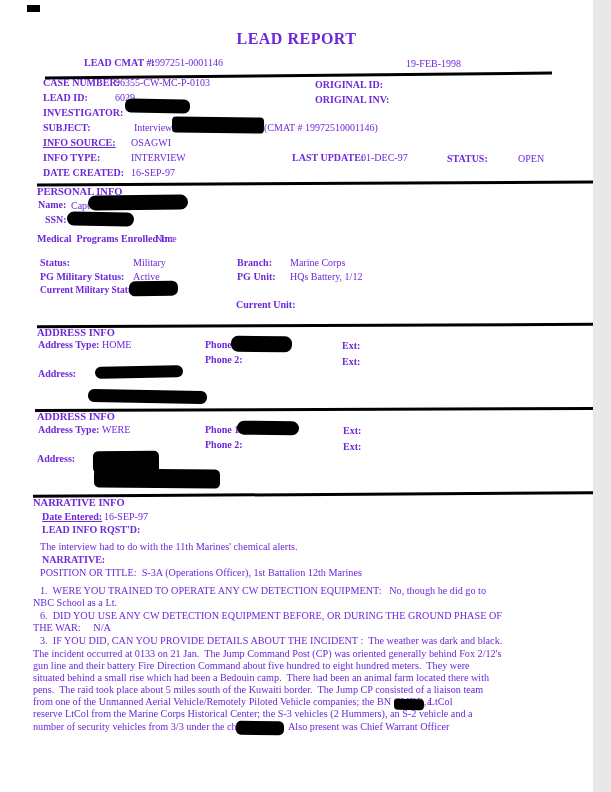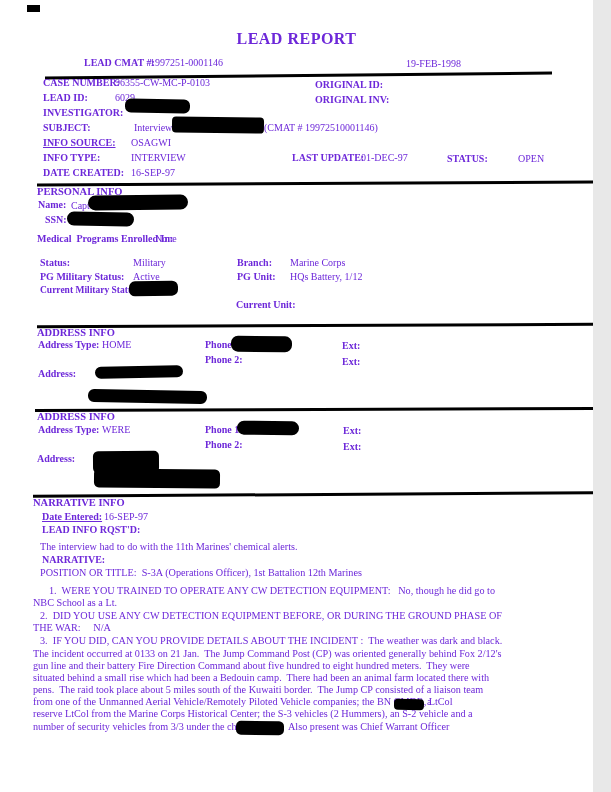--- a/index.html
+++ b/index.html
@@ -119,23 +119,23 @@
   <div class="rule" style="left:33px;top:493px;width:567px;height:3px;transform:rotate(-0.35deg);"></div>
 
   <span class="t sec" style="left:33px;top:497px;">NARRATIVE INFO</span>
   <span class="t b" style="left:42px;top:511px;text-decoration:underline;">Date Entered:</span>
   <span class="t" style="left:104px;top:511px;">16-SEP-97</span>
   <span class="t b" style="left:42px;top:524px;">LEAD INFO RQST'D:</span>
   <span class="t n" style="left:40px;top:541px;">The interview had to do with the 11th Marines' chemical alerts.</span>
   <span class="t b" style="left:42px;top:554px;">NARRATIVE:</span>
   <span class="t n" style="left:40px;top:567px;">POSITION OR TITLE:  S-3A (Operations Officer), 1st Battalion 12th Marines</span>
 
-  <span class="t n" style="left:40px;top:585px;margin-left:9px;">1.  WERE YOU TRAINED TO OPERATE ANY CW DETECTION EQUIPMENT:   No, though he did go to</span>
+  <span class="t n" style="left:40px;top:585px;">1.  WERE YOU TRAINED TO OPERATE ANY CW DETECTION EQUIPMENT:   No, though he did go to</span>
   <span class="t n" style="left:33px;top:597px;">NBC School as a Lt.</span>
-  <span class="t n" style="left:40px;top:610px;">2.  DID YOU USE ANY CW DETECTION EQUIPMENT BEFORE, OR DURING THE GROUND PHASE OF</span>
+  <span class="t n" style="left:40px;top:610px;">6.  DID YOU USE ANY CW DETECTION EQUIPMENT BEFORE, OR DURING THE GROUND PHASE OF</span>
   <span class="t n" style="left:33px;top:622px;">THE WAR:     N/A</span>
   <span class="t n" style="left:40px;top:635px;">3.  IF YOU DID, CAN YOU PROVIDE DETAILS ABOUT THE INCIDENT :  The weather was dark and black.</span>
   <span class="t n" style="left:33px;top:648px;">The incident occurred at 0133 on 21 Jan.  The Jump Command Post (CP) was oriented generally behind Fox 2/12's</span>
   <span class="t n" style="left:33px;top:672px;">situated behind a small rise which had been a Bedouin camp.  There had been an animal farm located there with</span>
   <span class="t n" style="left:33px;top:660px;">gun line and their battery Fire Direction Command about five hundred to eight hundred meters.  They were</span>
   <span class="t n" style="left:33px;top:684px;">pens.  The raid took place about 5 miles south of the Kuwaiti border.  The Jump CP consisted of a liaison team</span>
   <span class="t n" style="left:33px;top:696px;">from one of the Unmanned Aerial Vehicle/Remotely Piloted Vehicle companies; the BN CMDR, LtCol</span>
   <div class="redact" style="left:394px;top:699px;width:30px;height:11px;border-radius:4px;transform:rotate(1deg);"></div>
   <span class="t n" style="left:427px;top:696px;">a</span>
   <span class="t n" style="left:33px;top:708px;">reserve LtCol from the Marine Corps Historical Center; the S-3 vehicles (2 Hummers), an S-2 vehicle and a</span>

